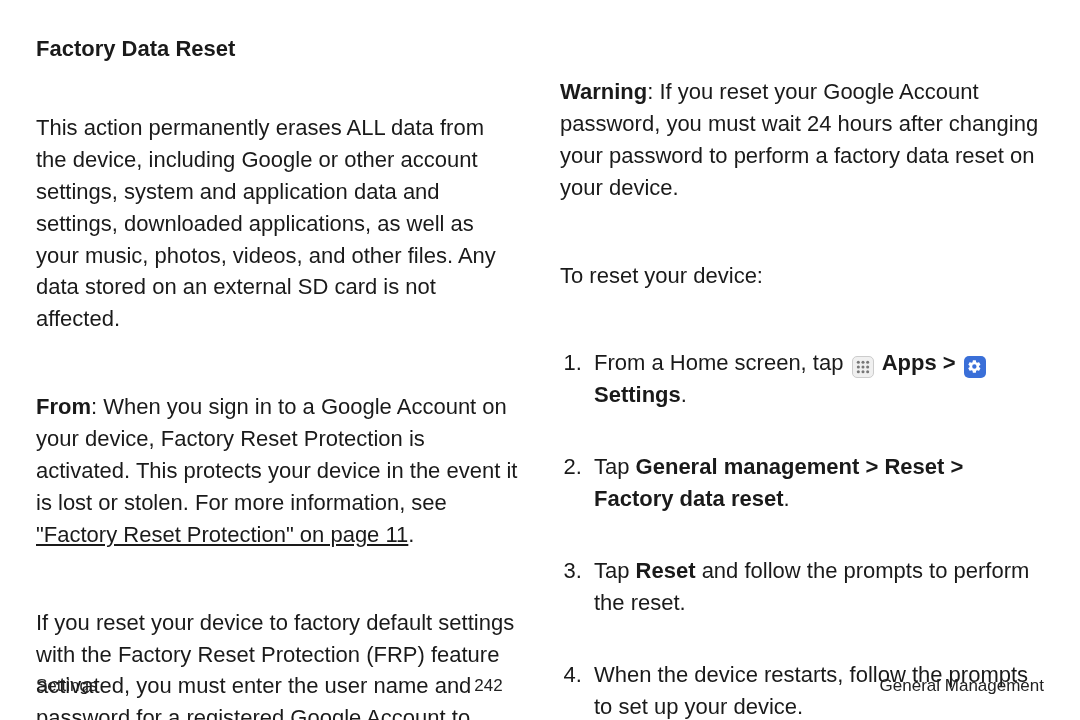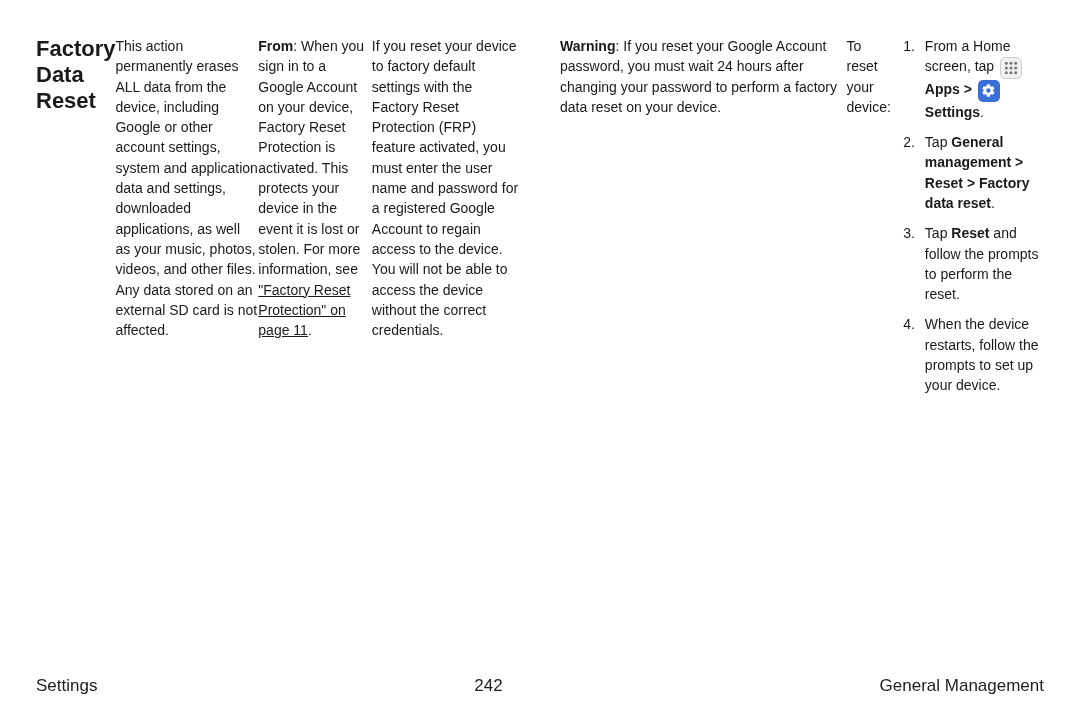--- a/index.html
+++ b/index.html
@@ -13,29 +13,31 @@
     background: #fff;
   }
   .columns {
     display: flex;
     gap: 40px;
     height: 625px;
   }
   .col {
     flex: 1;
     display: flex;
+    flex-direction: column;
   }
   h2 {
     font-size: 22px;
     font-weight: 700;
     margin-bottom: 10px;
   }
   p, li {
-    font-size: 14px;
+    font-size: 22px;
     line-height: 1.45;
+    margin-top: 40px;
   }
   p { margin-bottom: 16px; }
   .nolabel { font-weight: 700; }
   .underline { text-decoration: underline; }
   ol {
     list-style-position: outside;
     padding-left: 28px;
     margin-bottom: 16px;
   }
   ol li { padding-left: 6px; margin-bottom: 10px; }

